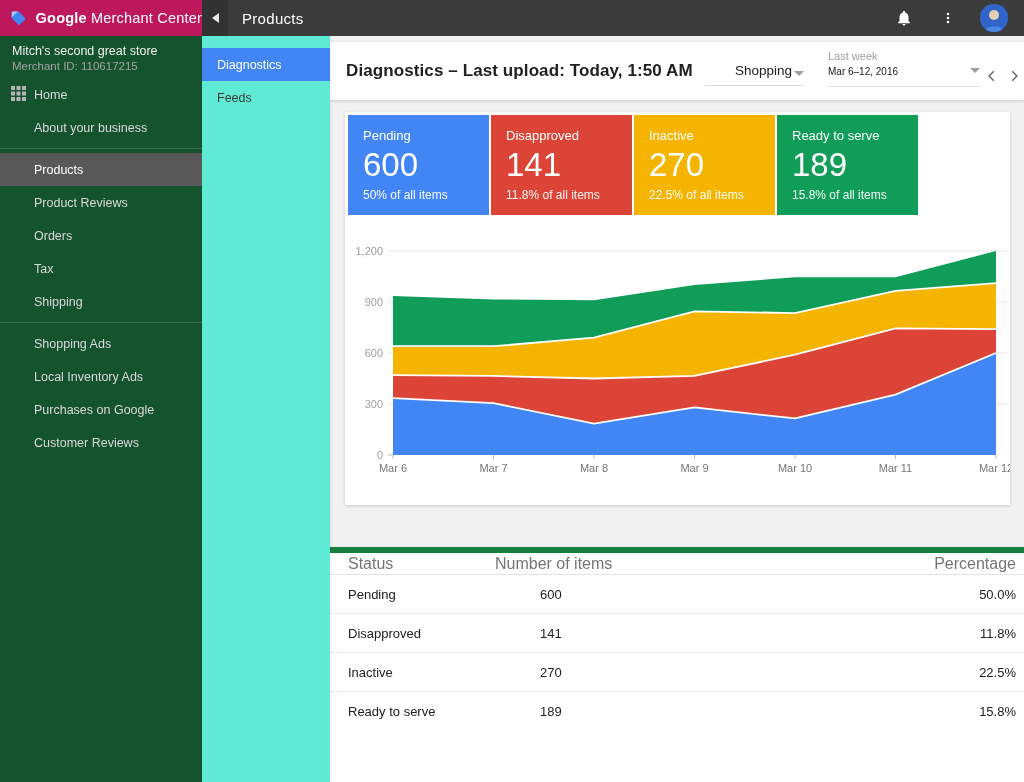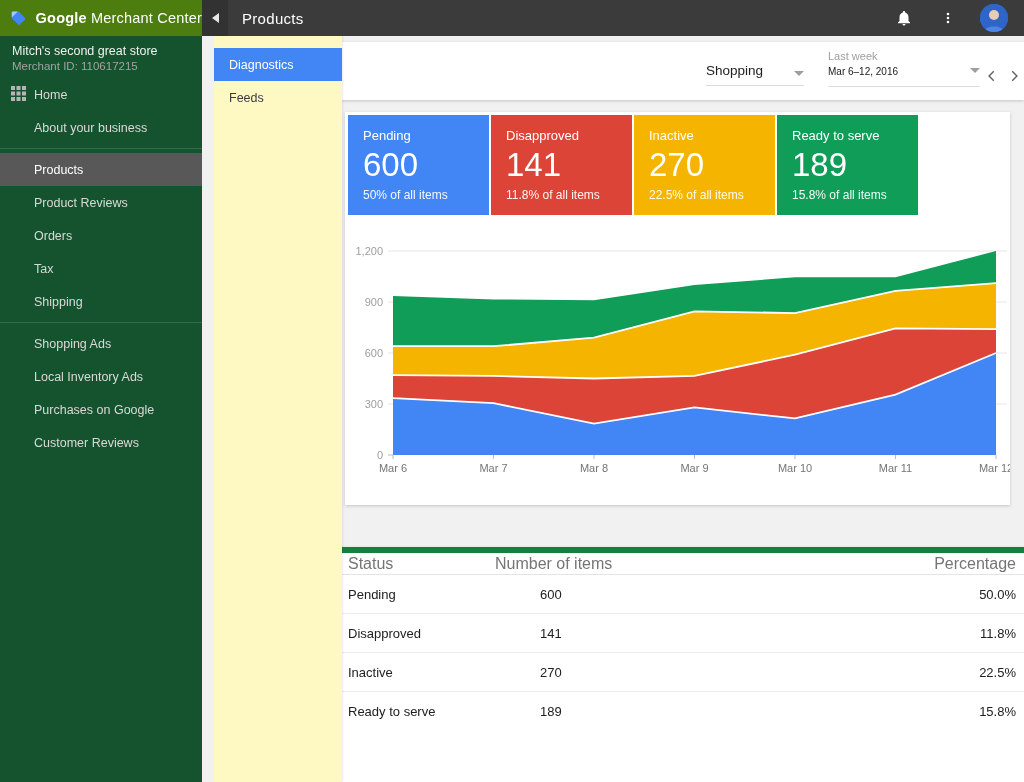--- a/index.html
+++ b/index.html
@@ -2,50 +2,50 @@
 <html><head>
 <meta charset="utf-8">
 <style>
   * { margin:0; padding:0; box-sizing:border-box; }
   html,body { width:1024px; height:782px; overflow:hidden; }
   body { font-family:"Liberation Sans","DejaVu Sans",sans-serif; background:#f1f1f1; position:relative; }
   .screen { position:absolute; inset:0; width:1024px; height:782px; background:#f1f1f1; overflow:hidden; }
 
   
   .topbar { position:absolute; left:0; top:0; width:1024px; height:36px; background:#3b3b3b; z-index:40; display:flex; align-items:center; }
-  .brand { width:202px; height:36px; display:flex; align-items:center; padding-left:10px; background:#4d7c0f; flex:0 0 auto; }
+  .brand { width:202px; height:36px; display:flex; align-items:center; padding-left:10px; background:#be185d; flex:0 0 auto; }
   .brand-text { color:#fff; font-size:14.5px; margin-left:9px; letter-spacing:.2px; white-space:nowrap; }
   .brand-text b { font-weight:700; }
   .collapse-btn { width:26px; height:36px; display:flex; align-items:center; justify-content:center; cursor:pointer; background:#323232; flex:0 0 auto; }
   .collapse-btn .tri { width:0; height:0; border-top:5px solid transparent; border-bottom:5px solid transparent; border-right:7px solid #e8e8e8; }
   .topbar-title { color:#fff; font-size:15px; font-weight:500; margin-left:14px; letter-spacing:.3px; flex:1 1 auto; }
   .topbar-right { display:flex; align-items:center; gap:20px; padding-right:16px; }
   .icon-btn { display:flex; align-items:center; justify-content:center; width:24px; height:24px; cursor:pointer; }
   .avatar { width:28px; height:28px; border-radius:50%; overflow:hidden; background:#2f64c8; cursor:pointer; }
 
   
   .sidebar { position:absolute; left:0; top:36px; width:202px; bottom:0; background:#14532d; z-index:30; }
   .store-info { height:42px; padding:8px 12px 0 12px; }
   .store-name { color:#f1f1f1; font-size:12.5px; line-height:15px; }
   .store-id { color:#a3a3a3; font-size:11.5px; line-height:15px; }
   .nav-item { height:33px; display:flex; align-items:center; padding-left:34px; color:#d9d9d9; font-size:12.5px; cursor:pointer; position:relative; }
   .nav-item.active { background:#585858; color:#ffffff; }
   .nav-item .grid-ic { position:absolute; left:11px; top:8px; }
   .nav-divider { height:1px; background:rgba(255,255,255,.14); margin:4px 0; }
 
   
-  .subnav { position:absolute; left:214px; top:36px; width:128px; bottom:0; background:#fef9c3; z-index:20; box-shadow:1px 0 2px rgba(0,0,0,.08); padding-top:12px; }
+  .subnav { position:absolute; left:202px; top:36px; width:128px; bottom:0; background:#5eead4; z-index:20; box-shadow:1px 0 2px rgba(0,0,0,.08); padding-top:12px; }
   .subnav-item { height:33px; display:flex; align-items:center; padding-left:15px; font-size:12.5px; color:#3c3c3c; cursor:pointer; }
   .subnav-item.active { background:#4285f4; color:#fff; font-weight:500; }
 
   
   .page-header { position:absolute; left:330px; top:42px; width:694px; height:58px; background:#fff; z-index:10; box-shadow:0 1px 3px rgba(0,0,0,.18); }
   .page-title { position:absolute; left:16px; top:0; height:58px; display:flex; align-items:center; font-size:17px; font-weight:700; color:#212121; letter-spacing:.1px; }
   .select-shopping { position:absolute; left:376px; top:16px; width:98px; height:28px; border-bottom:1px solid #dcdcdc; display:flex; align-items:flex-end; justify-content:space-between; padding-bottom:7px; cursor:pointer; }
-  .select-shopping .sel-label { font-size:13.5px; color:#212121; }
+  .select-shopping .sel-label { font-size:13.5px; color:#212121;margin-left:29px; }
   .caret-down { width:0; height:0; border-left:5px solid transparent; border-right:5px solid transparent; border-top:5px solid #9e9e9e; margin-bottom:2px; }
   .daterange { position:absolute; left:498px; top:8px; width:152px; height:37px; border-bottom:1px solid #dcdcdc; cursor:pointer; }
   .daterange .period { font-size:11px; color:#9e9e9e; }
   .daterange .date-row { display:flex; align-items:center; justify-content:space-between; margin-top:4px; }
   .daterange .date-text { font-size:10px; color:#212121; }
   .hdr-chev { position:absolute; top:24px; width:20px; height:20px; display:flex; align-items:center; justify-content:center; cursor:pointer; }
 
   
   .chart-card { position:absolute; left:345px; top:112px; width:665px; height:393px; background:#fff; box-shadow:0 1px 3px rgba(0,0,0,.18); }
   .cards-row { position:absolute; left:0; top:0; width:100%; padding:3px; display:flex; gap:2px; }
@@ -164,20 +164,21 @@
   </div>
 
   <div class="subnav">
     <div id="subnav-list">
         <div class="subnav-item active">Diagnostics</div>
         <div class="subnav-item">Feeds</div>
       </div>
   </div>
 
   <div class="page-header">
+    <div class="page-title">Diagnostics – Last upload: Today, 1:50 AM</div>
     <div class="select-shopping">
       <span class="sel-label">Shopping</span>
       <span class="caret-down"></span>
     </div>
     <div class="daterange">
       <div class="period">Last week</div>
       <div class="date-row">
         <span class="date-text">Mar 6–12, 2016</span>
         <span class="caret-down"></span>
       </div>

